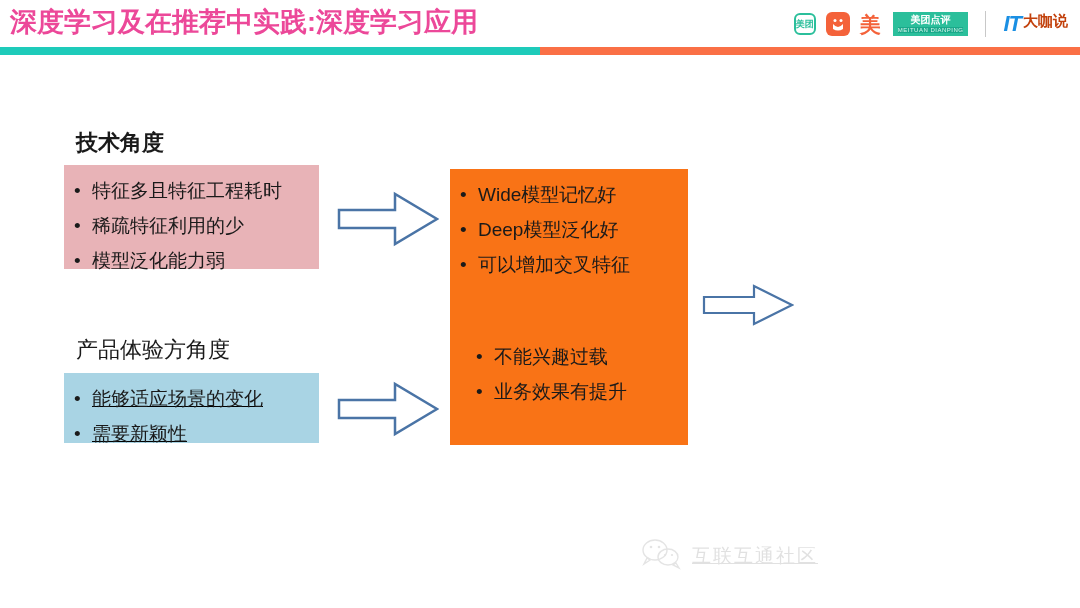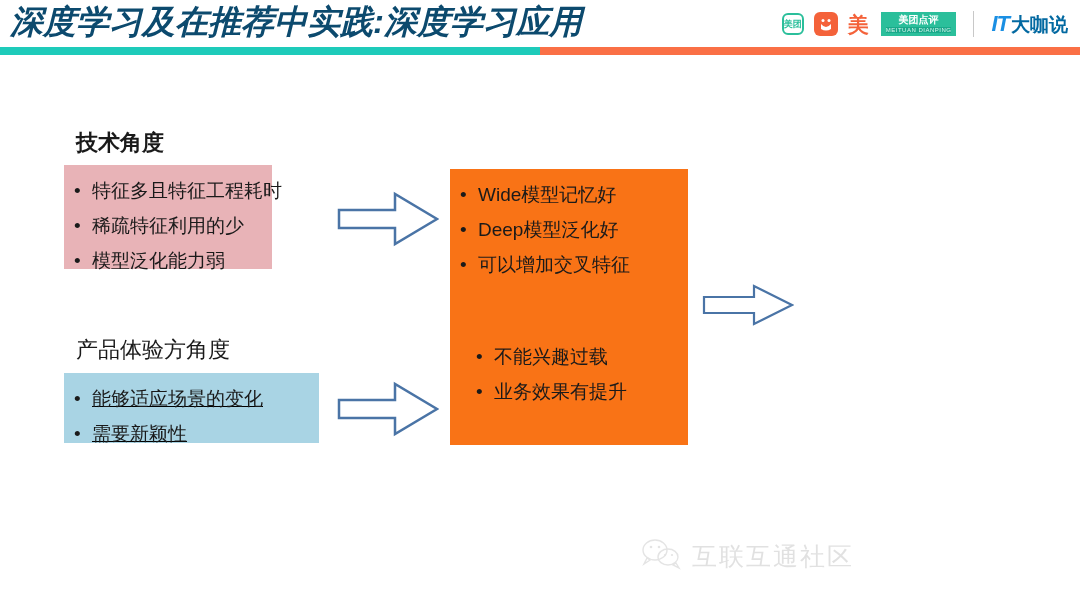--- a/index.html
+++ b/index.html
@@ -23,27 +23,26 @@
     position: absolute;
     left: 0; top: 0;
     width: 1080px;
     height: 47px;
     background: #ffffff;
   }
   #slide-title {
     position: absolute;
     left: 10px;
     top: 4px;
-    font-size: 33px;
-    font-weight: bold;
-    color: #0c4a6e;
+    font-size: 27px;
+    font-weight: bold;
+    color: #ec4899;
     letter-spacing: 0px;
     white-space: nowrap;
     line-height: 36px;
-    font-style: italic;
   }
 
   
   #accent-bar {
     position: absolute;
     left: 0;
     top: 47px;
     width: 1080px;
     height: 8px;
   }
@@ -116,34 +115,34 @@
     letter-spacing: 0.5px;
   }
   .logo-divider {
     width: 1px;
     height: 26px;
     background: #c8c8c8;
     margin: 0 7px;
   }
   .logo-itdakashuo {
     display: flex;
-    align-items: center;
+    align-items: flex-start;
     line-height: 1;
   }
   .logo-it {
     font-size: 22px;
     font-weight: bold;
     font-style: italic;
     color: #1a8fe3;
     letter-spacing: -1px;
   }
   .logo-dks {
-    font-size: 19px;
-    font-weight: bold;
-    color: #0369a1;
+    font-size: 15px;
+    font-weight: bold;
+    color: #c2410c;
     margin-left: 2px;
   }
 
   
   .section-heading {
     position: absolute;
     font-size: 22px;
     color: #1a1a1a;
     white-space: nowrap;
   }
@@ -174,21 +173,21 @@
     content: "\2022";
     position: absolute;
     left: 0;
     top: 0;
     font-size: 19px;
     line-height: 35px;
   }
 
   #box-tech {
     left: 64px;  top: 165px;
-    width: 208px; height: 104px;
+    width: 255px; height: 104px;
     background: #e8b3b7;
   }
   #box-product {
     left: 64px;  top: 373px;
     width: 255px; height: 70px;
     background: #a9d4e4;
     text-decoration: underline;
   }
   #box-rank {
     left: 450px; top: 169px;
@@ -231,24 +230,25 @@
   #watermark {
     position: absolute;
     left: 640px;
     top: 538px;
     display: flex;
     align-items: center;
     gap: 10px;
     opacity: 0.42;
   }
   #watermark-text {
-    font-size: 25px;
+    font-size: 19px;
     color: #b9b9b9;
     letter-spacing: 2px;
     white-space: nowrap;
+    text-decoration: underline;
   }
 </style>
 </head>
 <body>
 
 <div id="slide">
 
   <div id="header">
     <div id="slide-title">深度学习及在推荐中实践:深度学习应用</div>
 

